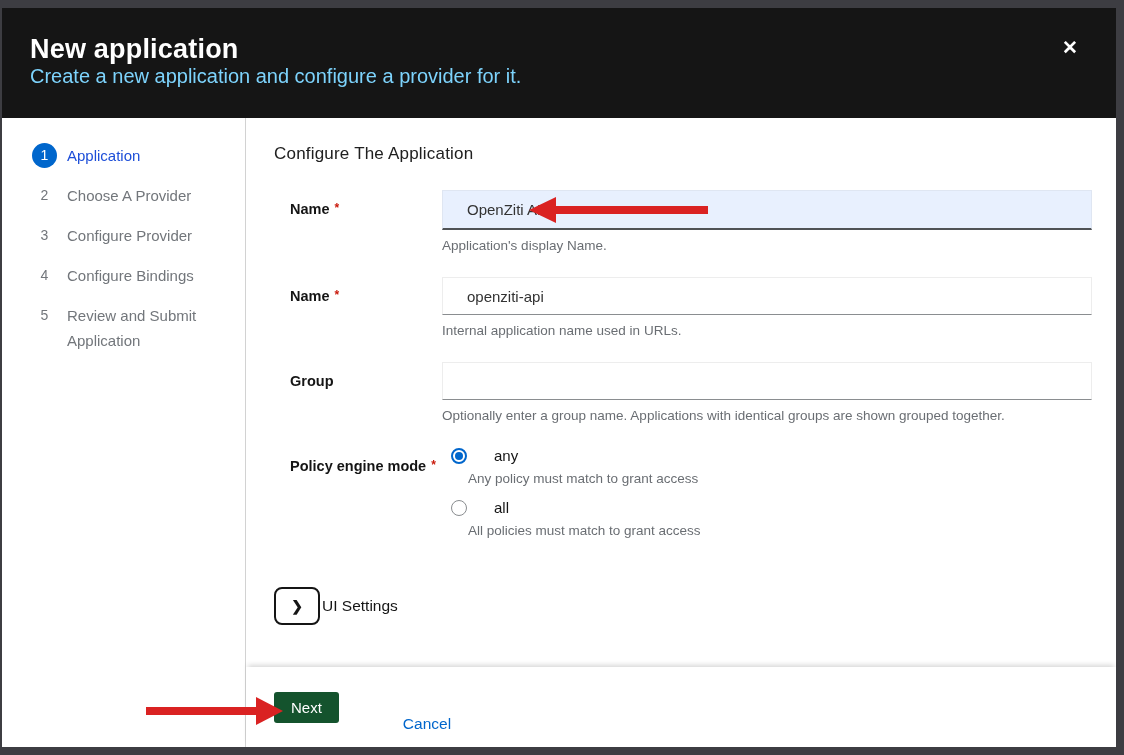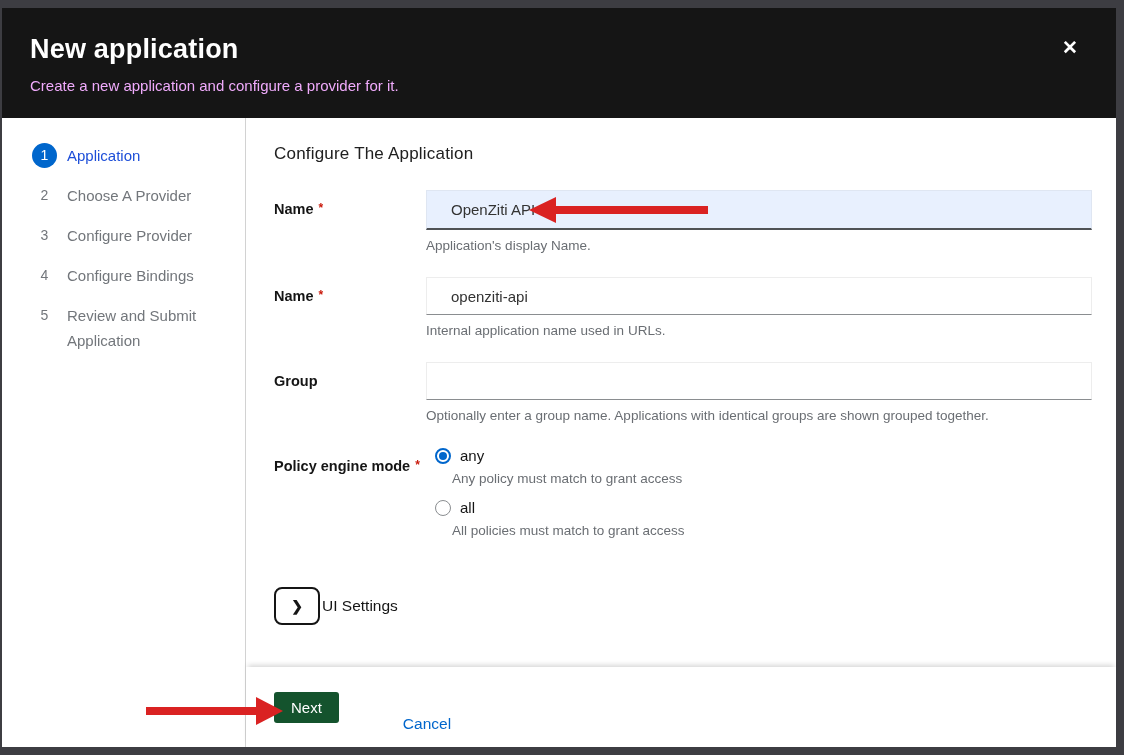--- a/index.html
+++ b/index.html
@@ -4,48 +4,48 @@
 <style>
   * { margin:0; padding:0; box-sizing:border-box; }
   html,body { width:1124px; height:755px; font-family:"Liberation Sans", sans-serif; }
   .backdrop { position:relative; width:1124px; height:755px; background:#3d3d42; overflow:hidden; }
   .modal { position:absolute; left:2px; top:8px; width:1114px; height:739px; background:#fff;
            display:flex; flex-direction:column; }
 
   
   .modal-header { background:#151515; color:#fff; height:110px; padding:26px 28px 0 28px; position:relative; flex:none; }
   .modal-title { font-size:27px; font-weight:700; letter-spacing:.2px; }
-  .modal-subtitle { font-size:15px; margin-top:12px; color:#f0abfc; }
+  .modal-subtitle { font-size:20px; color:#7dd3fc; }
   .close-btn { position:absolute; top:30px; right:38px; background:none; border:none; color:#fff;
                font-size:19px; font-weight:700; cursor:pointer; line-height:1; }
 
   
   .modal-body { flex:1; display:flex; min-height:0; }
   .wizard-nav { width:244px; flex:none; border-right:1px solid #d2d2d2; padding:25px 14px 0 30px; background:#fff; }
   .step { display:flex; align-items:flex-start; gap:10px; margin-bottom:15px; cursor:pointer; }
   .step-num { width:25px; height:25px; flex:none; border-radius:50%; text-align:center; line-height:25px;
               font-size:14px; color:#72767b; }
   .step.active .step-num { background:#0066cc; color:#fff; }
   .step-label { font-size:15px; line-height:25px; color:#72767b; }
   .step.active .step-label { color:#1d4ed8; }
 
   .main-col { flex:1; display:flex; flex-direction:column; min-width:0; }
   .content { flex:1; padding:26px 24px 0 28px; overflow:hidden; }
   .content-heading { font-size:17px; font-weight:500; color:#202020; letter-spacing:.2px; margin-bottom:26px; }
 
-  .form-row { display:grid; grid-template-columns:152px 1fr; margin-bottom:24px; }
+  .form-row { display:grid; grid-template-columns:152px 1fr; margin-bottom:24px;margin-left:16px; }
   .field-label { padding-top:11px; font-size:14.5px; font-weight:700; color:#151515; }
   .req { color:#c9190b; font-size:12px; vertical-align:top; margin-left:5px; }
   .text-input { width:100%; height:38px; font-family:"Liberation Sans",sans-serif; font-size:15px; color:#333;
                 padding:0 24px; background:#fff; border:1px solid #ededed; border-bottom:1px solid #8a8d90; outline:none; }
   .text-input.autofill { height:40px; background:#e8f0fe; border:1px solid #dfe6f2; border-bottom:2px solid #4f5255; }
   .field-help { margin-top:8px; font-size:13.5px; color:#6a6e73; }
 
   
-  .radio-option { display:flex; align-items:center; gap:9px; cursor:pointer;padding-left:9px; }
+  .radio-option { display:flex; align-items:center; gap:27px; cursor:pointer;padding-left:9px; }
   .radio-circle { width:16px; height:16px; border-radius:50%; border:1px solid #8a8d90; background:#fff; position:relative; flex:none; }
   .radio-option.selected .radio-circle { border:2px solid #0066cc; }
   .radio-option.selected .radio-circle::after { content:""; position:absolute; left:50%; top:50%;
       width:8px; height:8px; margin:-4px 0 0 -4px; border-radius:50%; background:#0066cc; }
   .radio-label { font-size:15px; color:#151515; }
   .radio-help { margin:7px 0 13px 26px; font-size:13.5px; color:#6a6e73; }
 
   
   .expander { display:flex; align-items:center; margin-top:36px; }
   .expander-toggle { width:46px; height:38px; border:2px solid #151515; border-radius:8px; background:#fff;

